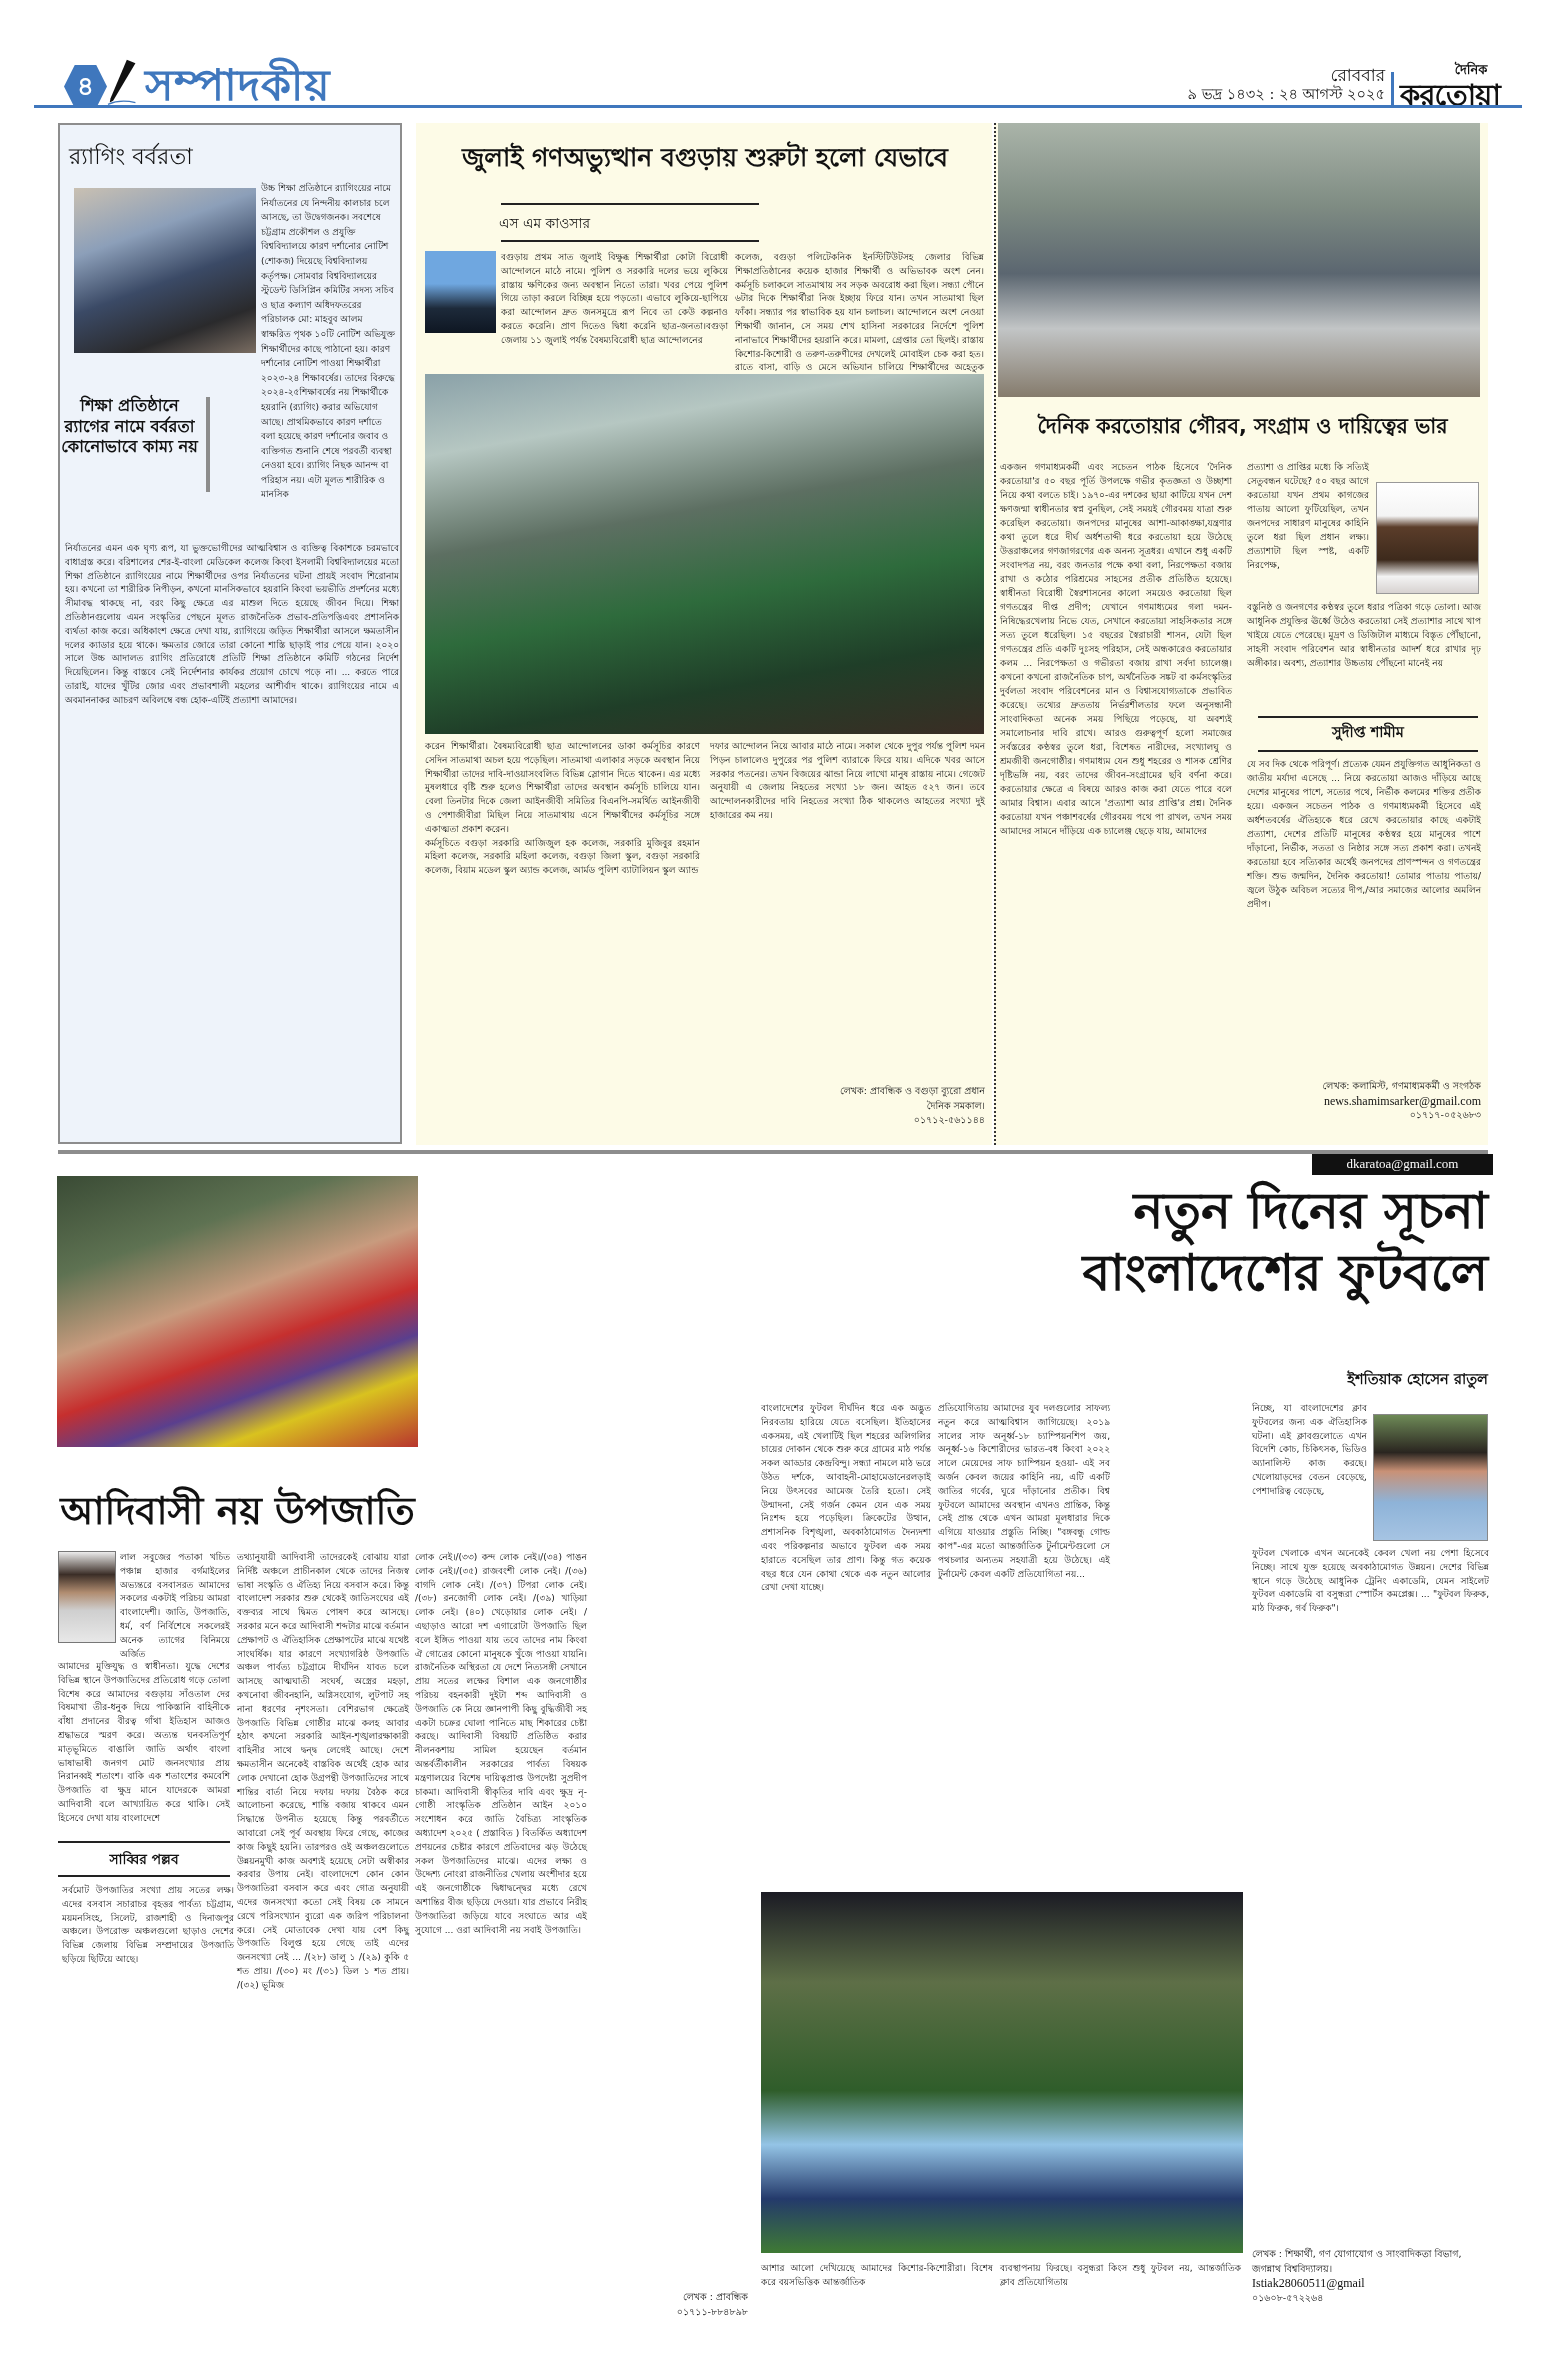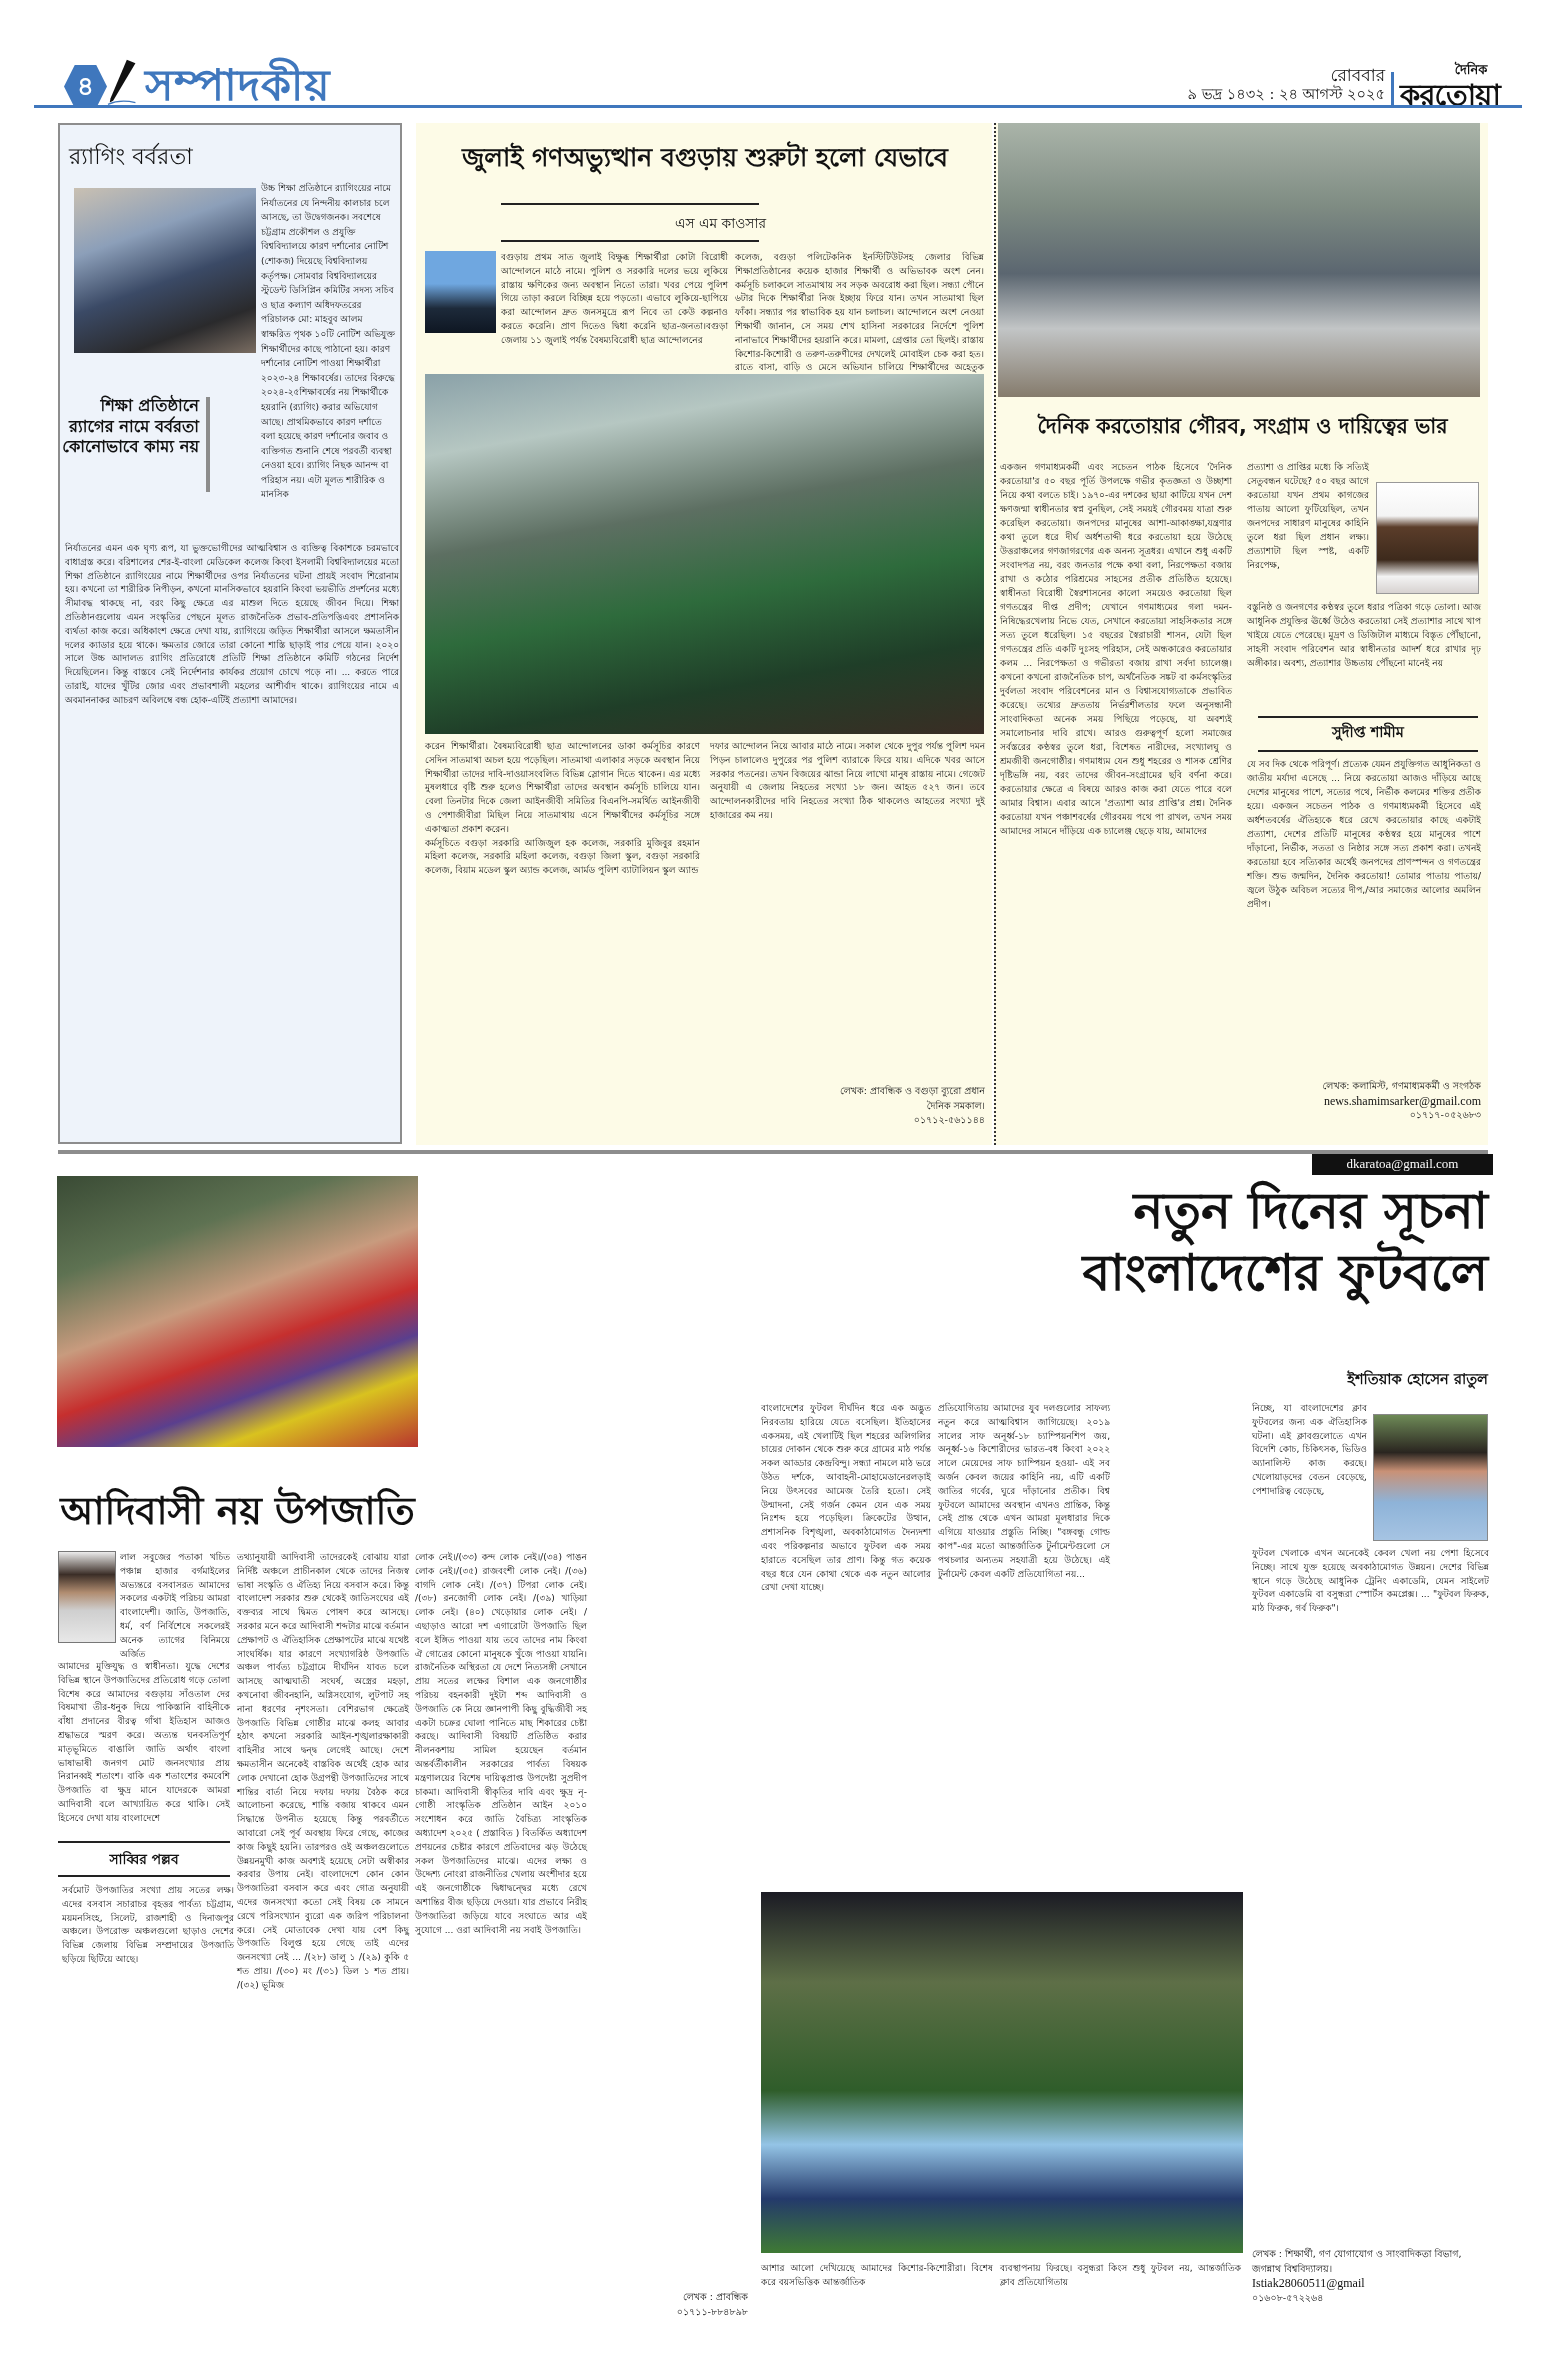--- a/index.html
+++ b/index.html
@@ -12,29 +12,29 @@
   .mast-rule { left: 34px; top: 105px; width: 1488px; height: 2.6px; background: #3f77bd; }
   .date-day { left: 1032px; top: 62px; width: 353px; text-align: right; font-size: 17px; }
   .date-full { left: 946px; top: 83px; width: 439px; text-align: right; font-size: 14.6px; }
   .mast-vbar { left: 1391px; top: 72px; width: 2.6px; height: 33px; background: #3f77bd; }
   .brand-small { left: 1411px; top: 60px; width: 120px; text-align: center; font-size: 13px; font-weight: bold; }
   .brand { left: 1400px; top: 72px; font-size: 29px; font-weight: 900; letter-spacing: -0.9px; }
 
   .rag-box { left: 58px; top: 123px; width: 344px; height: 1021px; background: #eef3fa; border: 2.6px solid #8d8d8d; }
   .rag-title { left: 69px; top: 139px; font-size: 22.4px; font-family: "DejaVu Serif", serif; }
   .rag-photo { left: 74px; top: 188px; width: 182px; height: 165px; background: linear-gradient(160deg,#c9c0b2 0%,#8c9fb9 30%,#3b4a66 55%,#2a2a2c 80%,#7a6d62 100%); }
-  .rag-quote { left: 60px; top: 396px; width: 139px; text-align: right; font-size: 16.3px; font-weight: bold; line-height: 20.6px; }
+  .rag-quote { left: 60px; top: 396px; width: 139px; text-align: center; font-size: 16.3px; font-weight: bold; line-height: 20.6px; }
   .rag-qbar { left: 206px; top: 397px; width: 4.3px; height: 95px; background: #8c8c8c; }
   .rag-side { left: 261px; top: 181px; width: 134px; font-size: 9px; line-height: 14.6px; }
   .rag-body { left: 65px; top: 542px; width: 334px; font-size: 9px; line-height: 13.8px; text-align: justify; }
 
   .jul-box { left: 416px; top: 123px; width: 576px; height: 1022px; background: #fdfbe7; }
   .jul-title { left: 430px; top: 138px; width: 550px; text-align: center; font-size: 25px; font-weight: bold; }
   .jul-rule1 { left: 501px; top: 203px; width: 258px; height: 1.7px; background: #222; }
-  .jul-author { left: 499px; top: 212px; width: 267px; text-align: right; font-size: 13.8px; }
+  .jul-author { left: 499px; top: 212px; width: 267px; text-align: left; font-size: 13.8px; }
   .jul-rule2 { left: 501px; top: 240px; width: 258px; height: 1.7px; background: #222; }
   .jul-photo { left: 425px; top: 251px; width: 71px; height: 82px; background: linear-gradient(180deg,#6fa7e0 0%,#6fa7e0 40%,#1d2a3a 70%,#0e1622 100%); }
   .jul-c1 { left: 501px; top: 251px; width: 227px; font-size: 9px; line-height: 13.8px; text-align: justify; }
   .jul-c2 { left: 735px; top: 251px; width: 249px; font-size: 9px; line-height: 13.8px; text-align: justify; }
   .jul-photo2 { left: 425px; top: 374px; width: 559px; height: 360px; background: linear-gradient(170deg,#8aa1a8 0%,#b6c7c2 18%,#5d6f62 40%,#2e6b3c 60%,#1f3e28 80%,#3a2d24 100%); }
   .jul-c3 { left: 425px; top: 740px; width: 275px; font-size: 9px; line-height: 13.8px; text-align: justify; }
   .jul-c4 { left: 710px; top: 740px; width: 275px; font-size: 9px; line-height: 13.8px; text-align: justify; }
   .jul-byline { left: 710px; top: 1084px; width: 275px; text-align: right; font-size: 9.5px; line-height: 14.6px; }
 
   .kar-box { left: 994px; top: 123px; width: 494px; height: 1022px; background: #fdfbe7; border-left: 2.6px dotted #333; }

